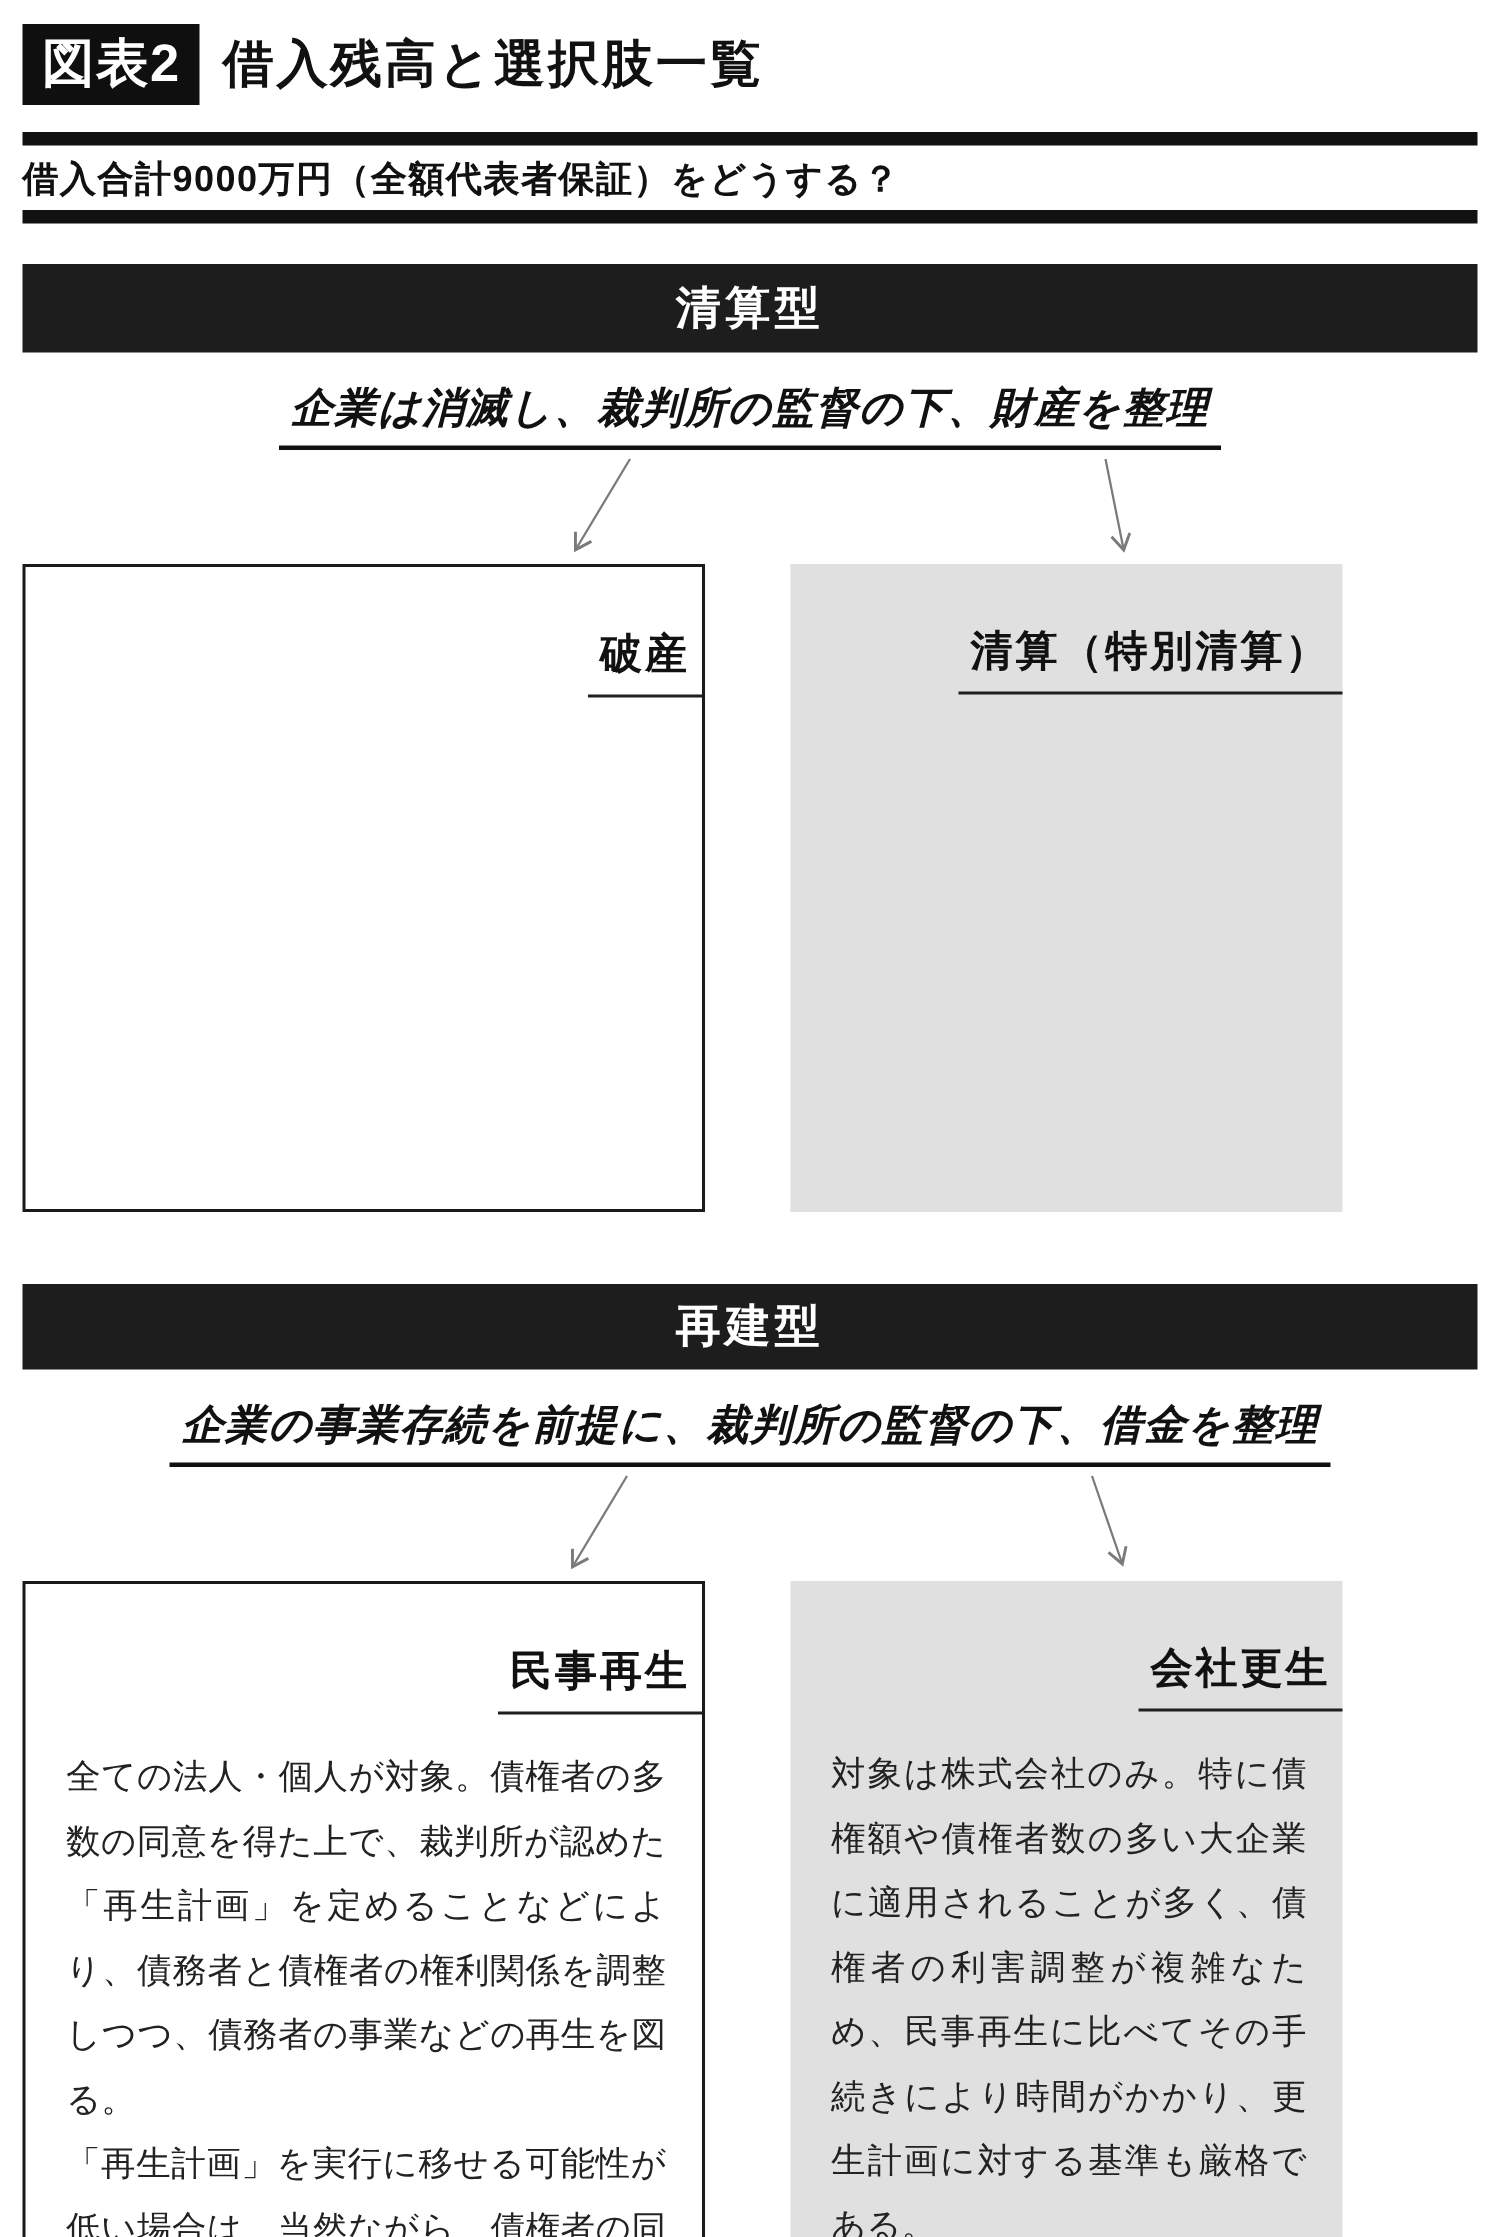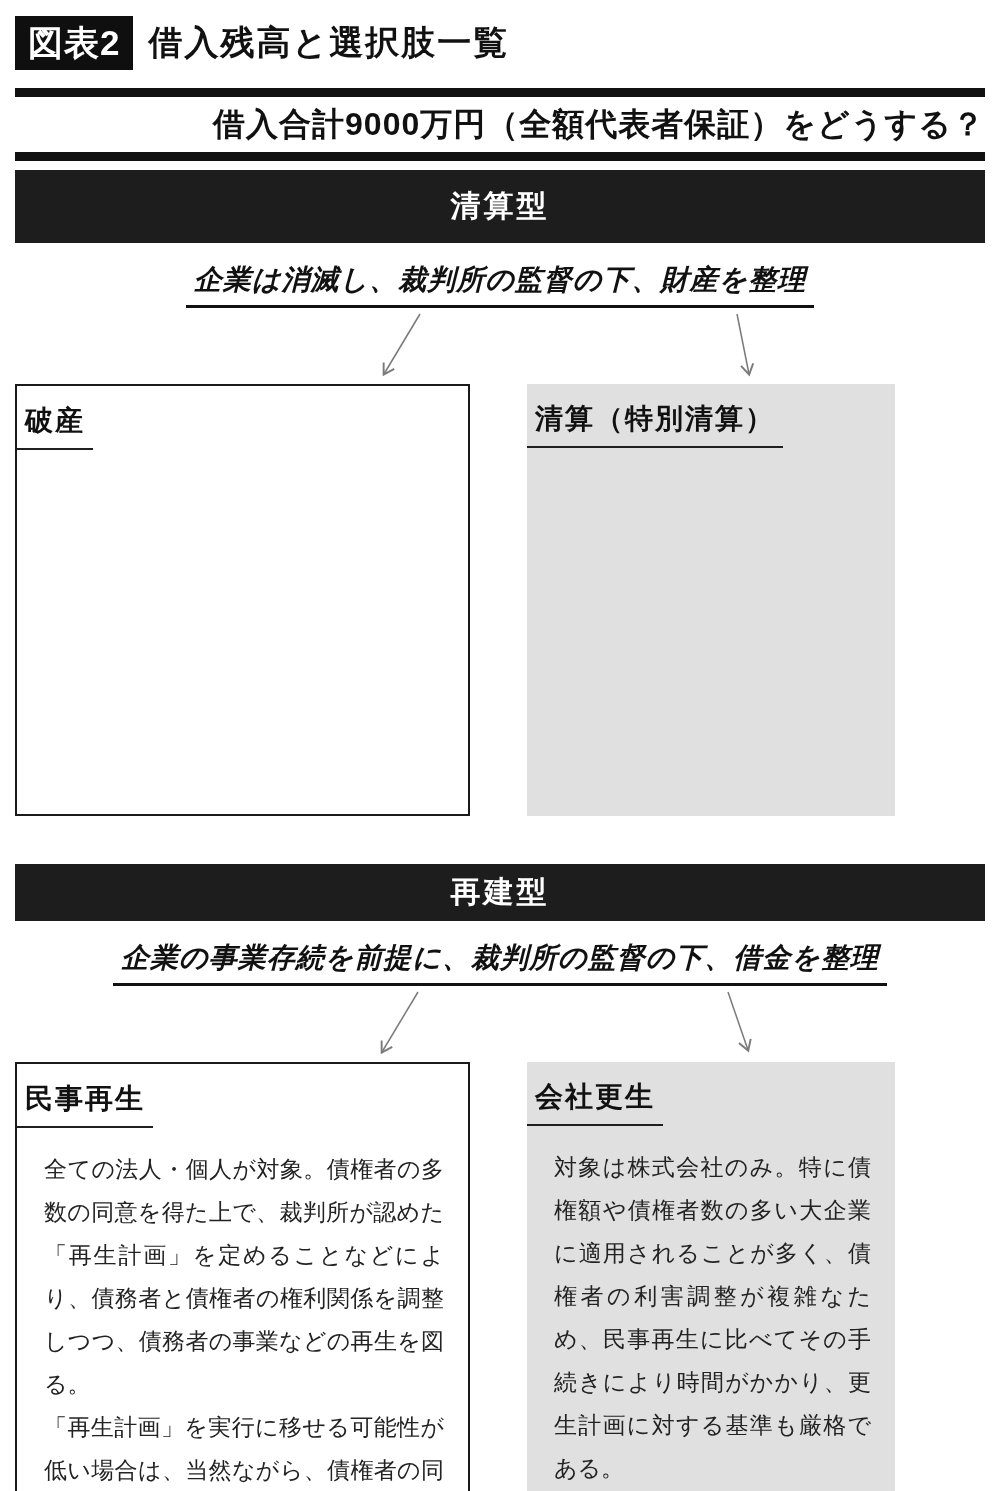--- a/index.html
+++ b/index.html
@@ -21,44 +21,44 @@
     flex:0 0 auto;
   }
   .title{
     margin:0;font-size:34px;font-weight:800;
     letter-spacing:2px;color:#111;white-space:nowrap;
   }
 
   .hbar{height:9px;background:#111111;}
   .hbar-top{margin-top:17px;}
   .question{
-    font-size:32px;font-weight:bold;text-align:right;
+    font-size:24px;font-weight:bold;text-align:left;
     padding:6px 0 5px;letter-spacing:1px;color:#111;
   }
 
   
   .banner{
-    margin-top:9px;height:73px;background:#1d1d1d;
+    margin-top:27px;height:59px;background:#1d1d1d;
     color:#ffffff;font-size:30px;font-weight:bold;letter-spacing:3px;
     display:flex;align-items:center;justify-content:center;
   }
   .banner-2{margin-top:48px;height:57px;text-align:right;}
   .lead{margin-top:18px;text-align:center;}
   .lead-text{
     display:inline-block;font-size:28px;font-weight:bold;letter-spacing:1px;
     border-bottom:3px solid #111;padding:0 8px 6px;color:#111;font-style:italic;
   }
   .arrows{display:block;width:970px;height:72px;margin-top:4px;}
 
   .cards{display:flex;gap:57px;align-items:stretch;}
   .card{width:455px;box-sizing:border-box;min-height:432px;}
   .cards-2 .card{min-height:435px;}
   .card-white{background:#ffffff;border:2px solid #1a1a1a;}
   .card-gray{background:#e0e0e0;border:none;width:368px;}
-  .card-title{text-align:left;margin-top:16px;}
+  .card-title{text-align:right;margin-top:39px;}
   .card-title span{
     display:inline-block;font-size:28px;font-weight:bold;letter-spacing:2px;
     border-bottom:2px solid #1f1f1f;padding:0 8px 8px;color:#111;
   }
   .card-body{
     margin:20px 24px 20px 27px;
     font-size:23px;line-height:43px;color:#222;
     text-align:justify;white-space:pre-line;
   }
 </style>

